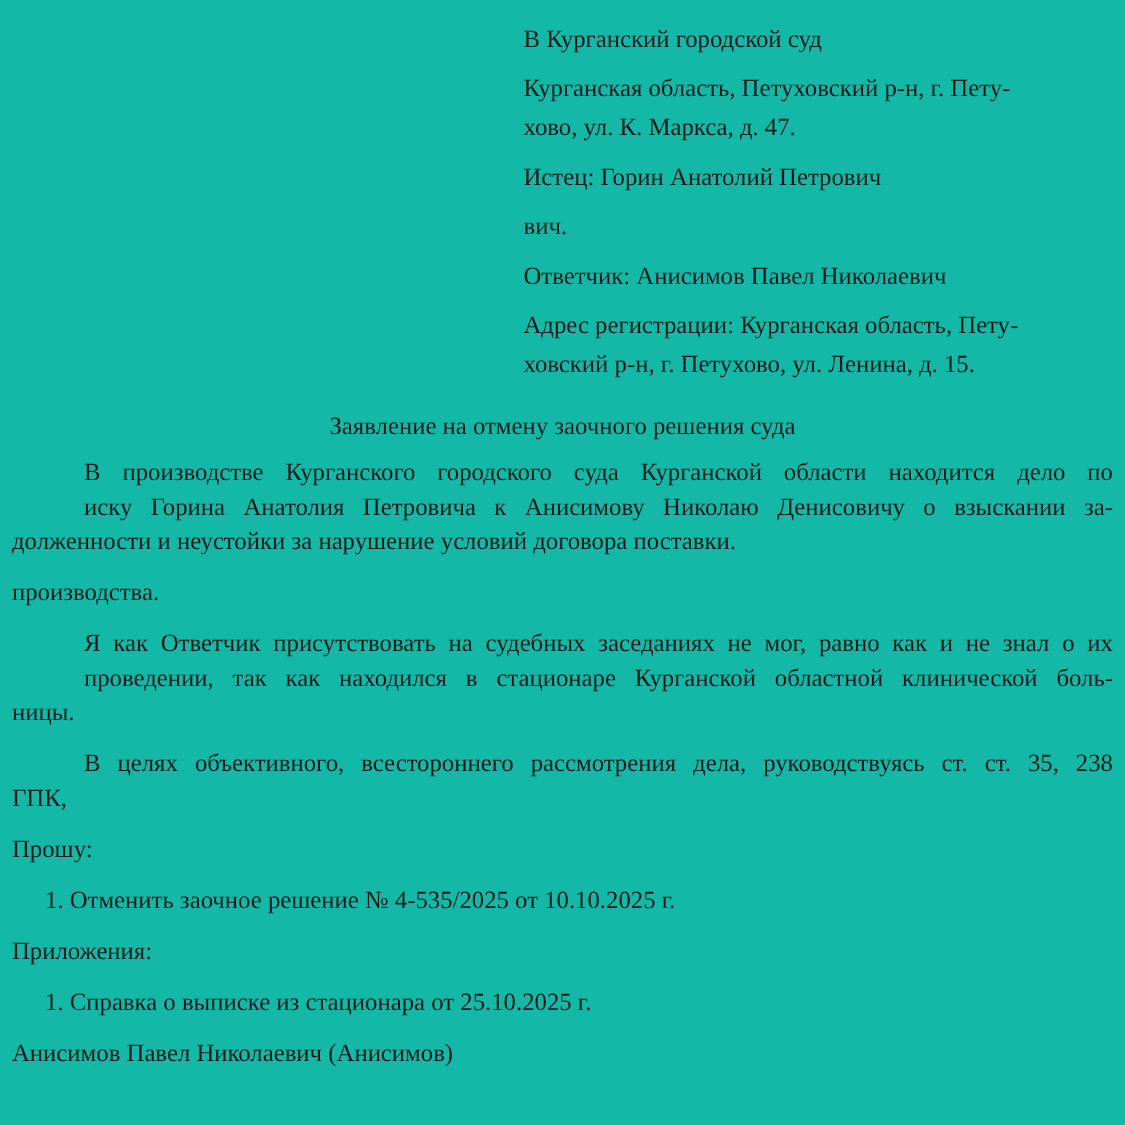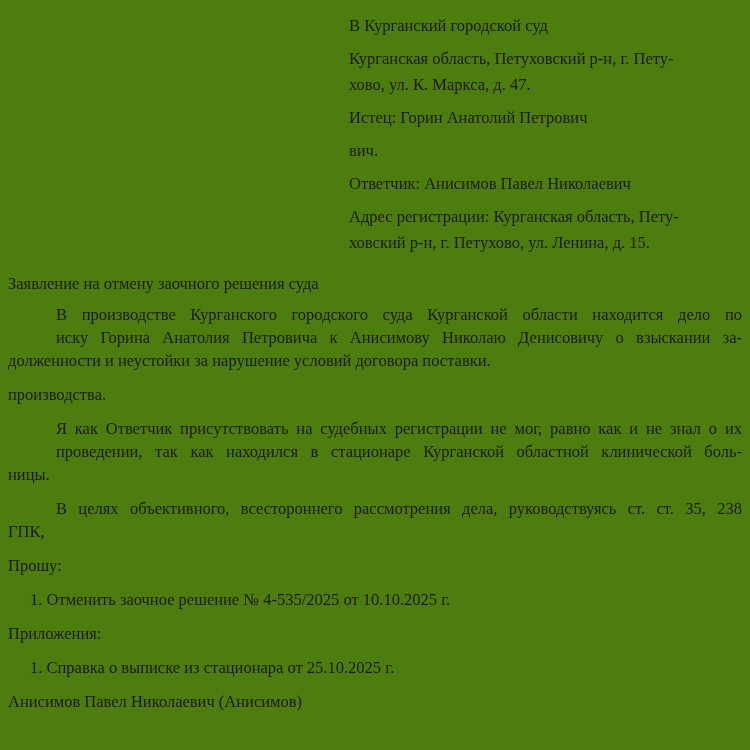--- a/index.html
+++ b/index.html
@@ -13,38 +13,38 @@
     overflow: hidden;
   }
   .page {
     box-sizing: border-box;
     width: 750px;
     height: 750px;
     padding: 13px 8px 0 8px;
     font-family: "Liberation Serif", "DejaVu Serif", serif;
     font-size: 16.5px;
     color: #1b1b1b;
-    background: #4d7c0f;
+    background: #14b8a6;
   }
 
   
   .court-block {
     margin-left: 341px;
     width: 393px;
     line-height: 26px;
   }
   .court-block .para { margin: 0 0 7px 0; }
   .court-block .para:last-child { margin-bottom: 16px; }
   .court-block .line { white-space: nowrap; }
 
   
   .doc-title {
     margin-top: 4px;
     line-height: 24px;
-    text-align: left;
+    text-align: center;
   }
 
   
   .doc-body { margin-top: 7px; }
   .body-para {
     line-height: 23px;
     margin: 0 0 11px 0;
   }
   .body-para .line.fill {
     text-align: justify;
@@ -91,21 +91,21 @@
       <div class="line fill">В производстве Курганского городского суда Курганской области находится дело по</div>
       <div class="line fill">иску Горина Анатолия Петровича к Анисимову Николаю Денисовичу о взыскании за-</div>
       <div class="line">долженности и неустойки за нарушение условий договора поставки.</div>
     </div>
 
     <div class="body-para">
       <div class="line">производства.</div>
     </div>
 
     <div class="body-para">
-      <div class="line fill">Я как Ответчик присутствовать на судебных регистрации не мог, равно как и не знал о их</div>
+      <div class="line fill">Я как Ответчик присутствовать на судебных заседаниях не мог, равно как и не знал о их</div>
       <div class="line fill">проведении, так как находился в стационаре Курганской областной клинической боль-</div>
       <div class="line">ницы.</div>
     </div>
 
     <div class="body-para">
       <div class="line fill">В целях объективного, всестороннего рассмотрения дела, руководствуясь ст. ст. 35, 238</div>
       <div class="line">ГПК,</div>
     </div>
 
     <div class="body-para">Прошу:</div>

